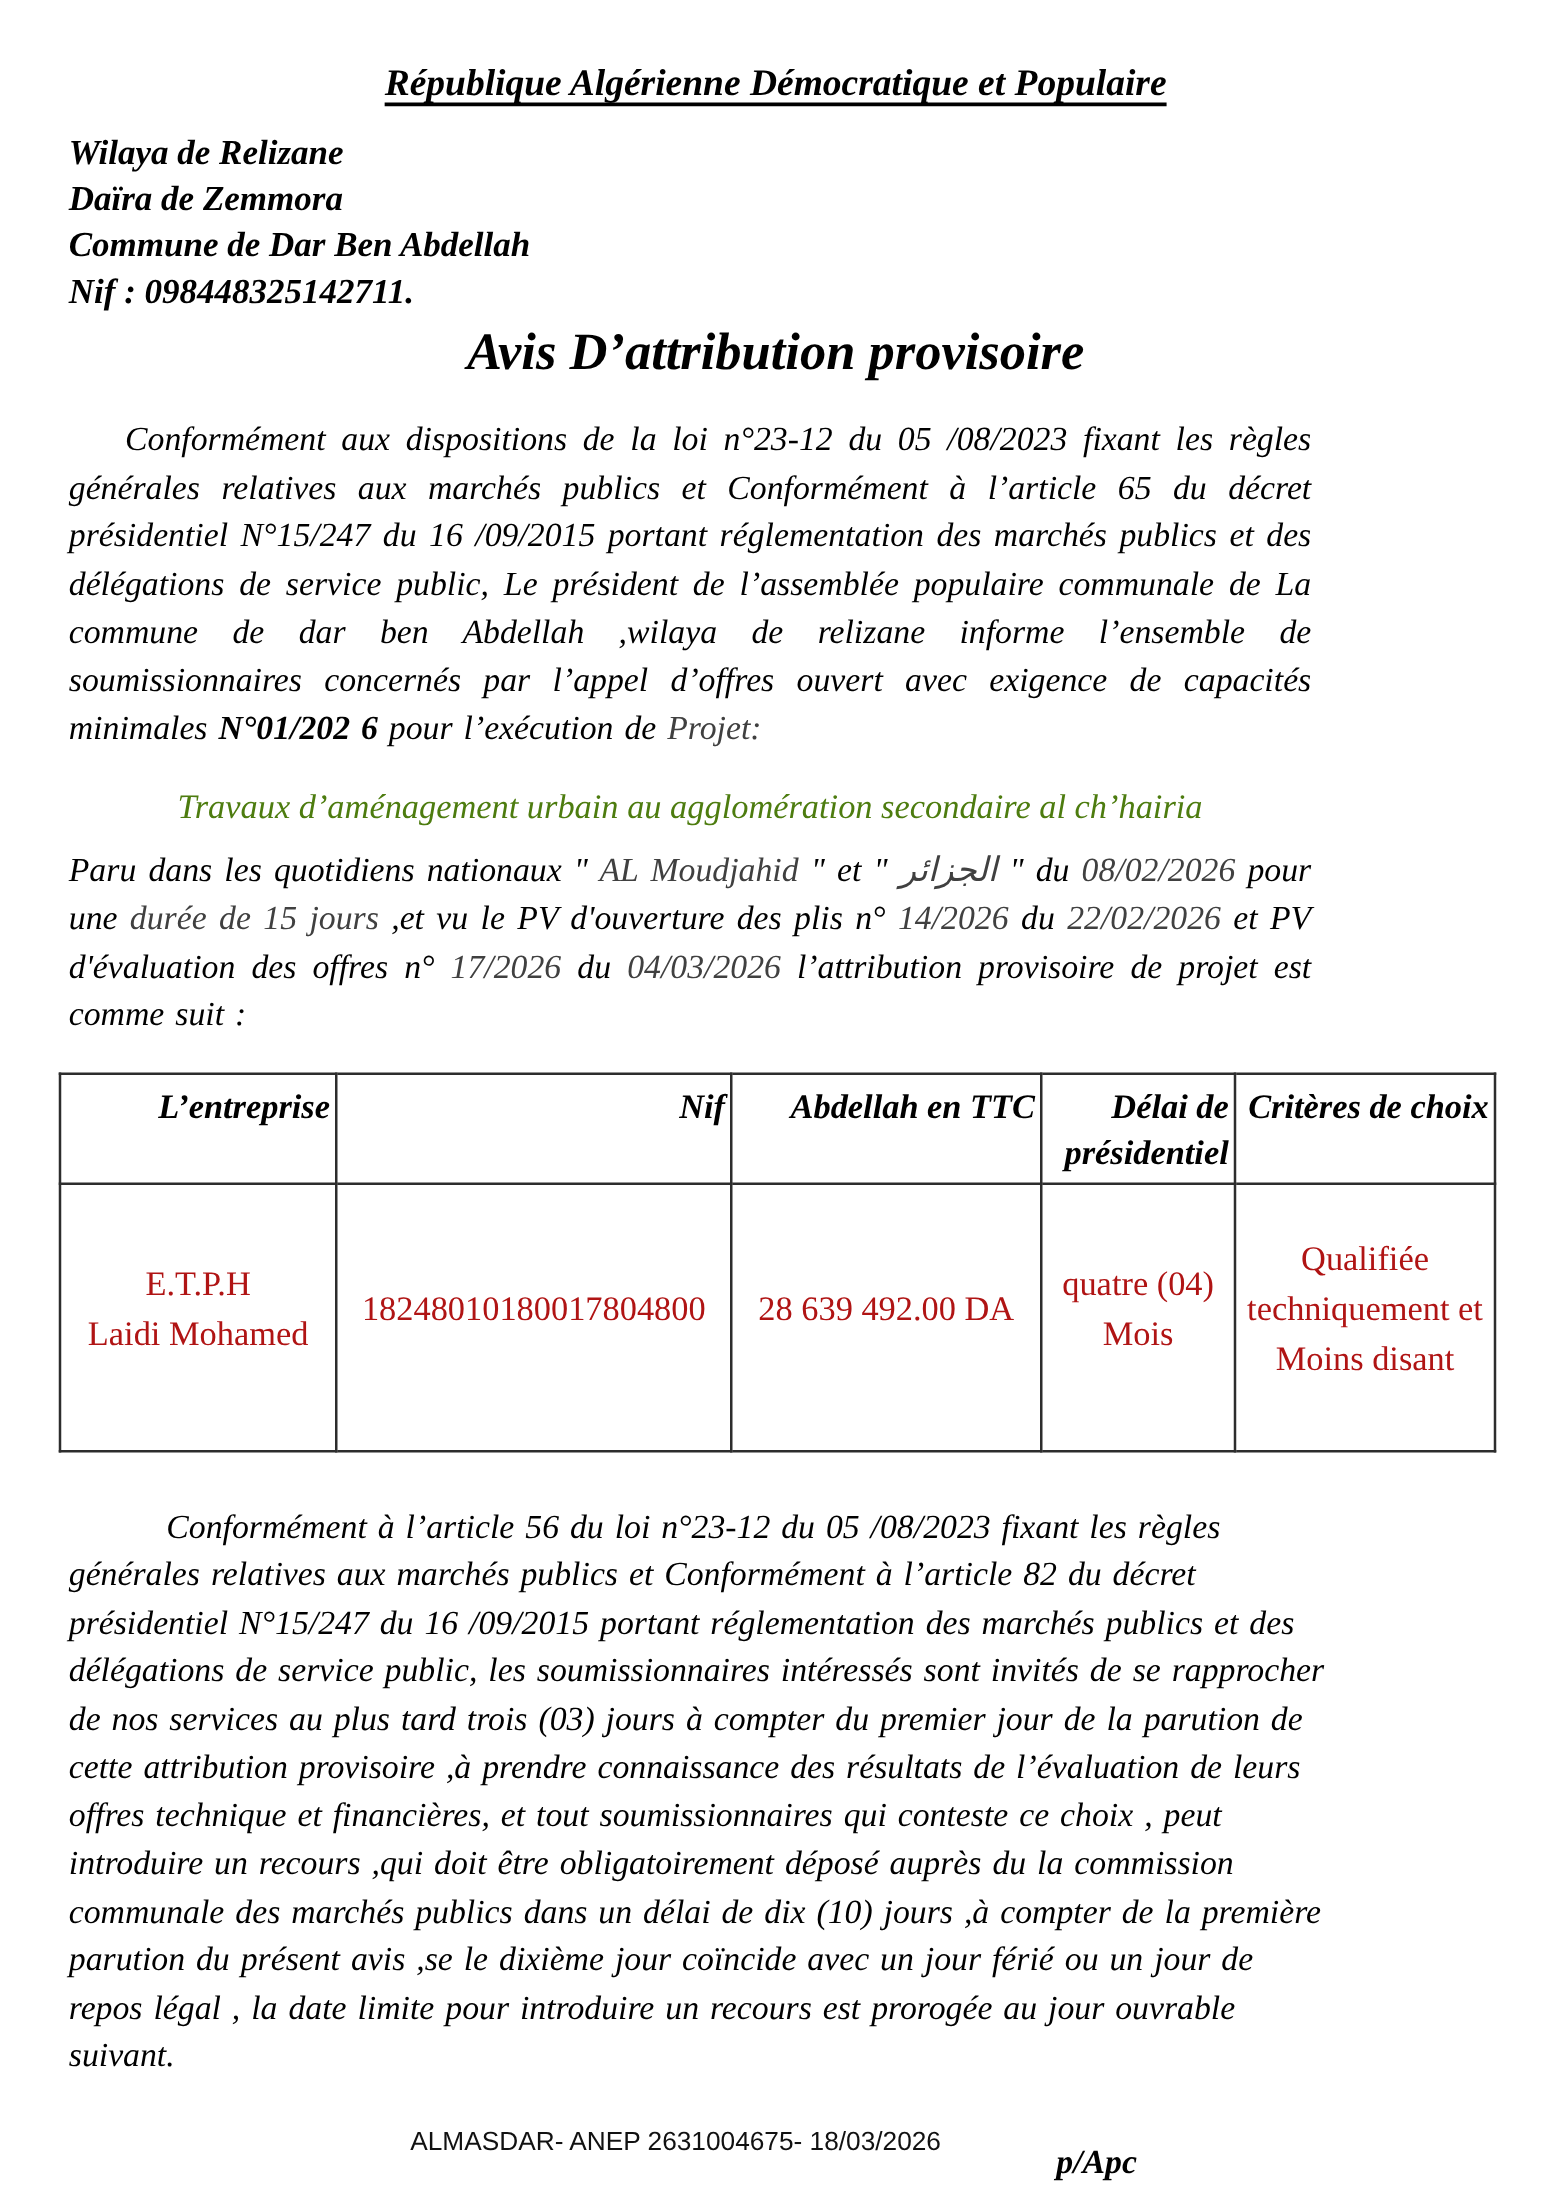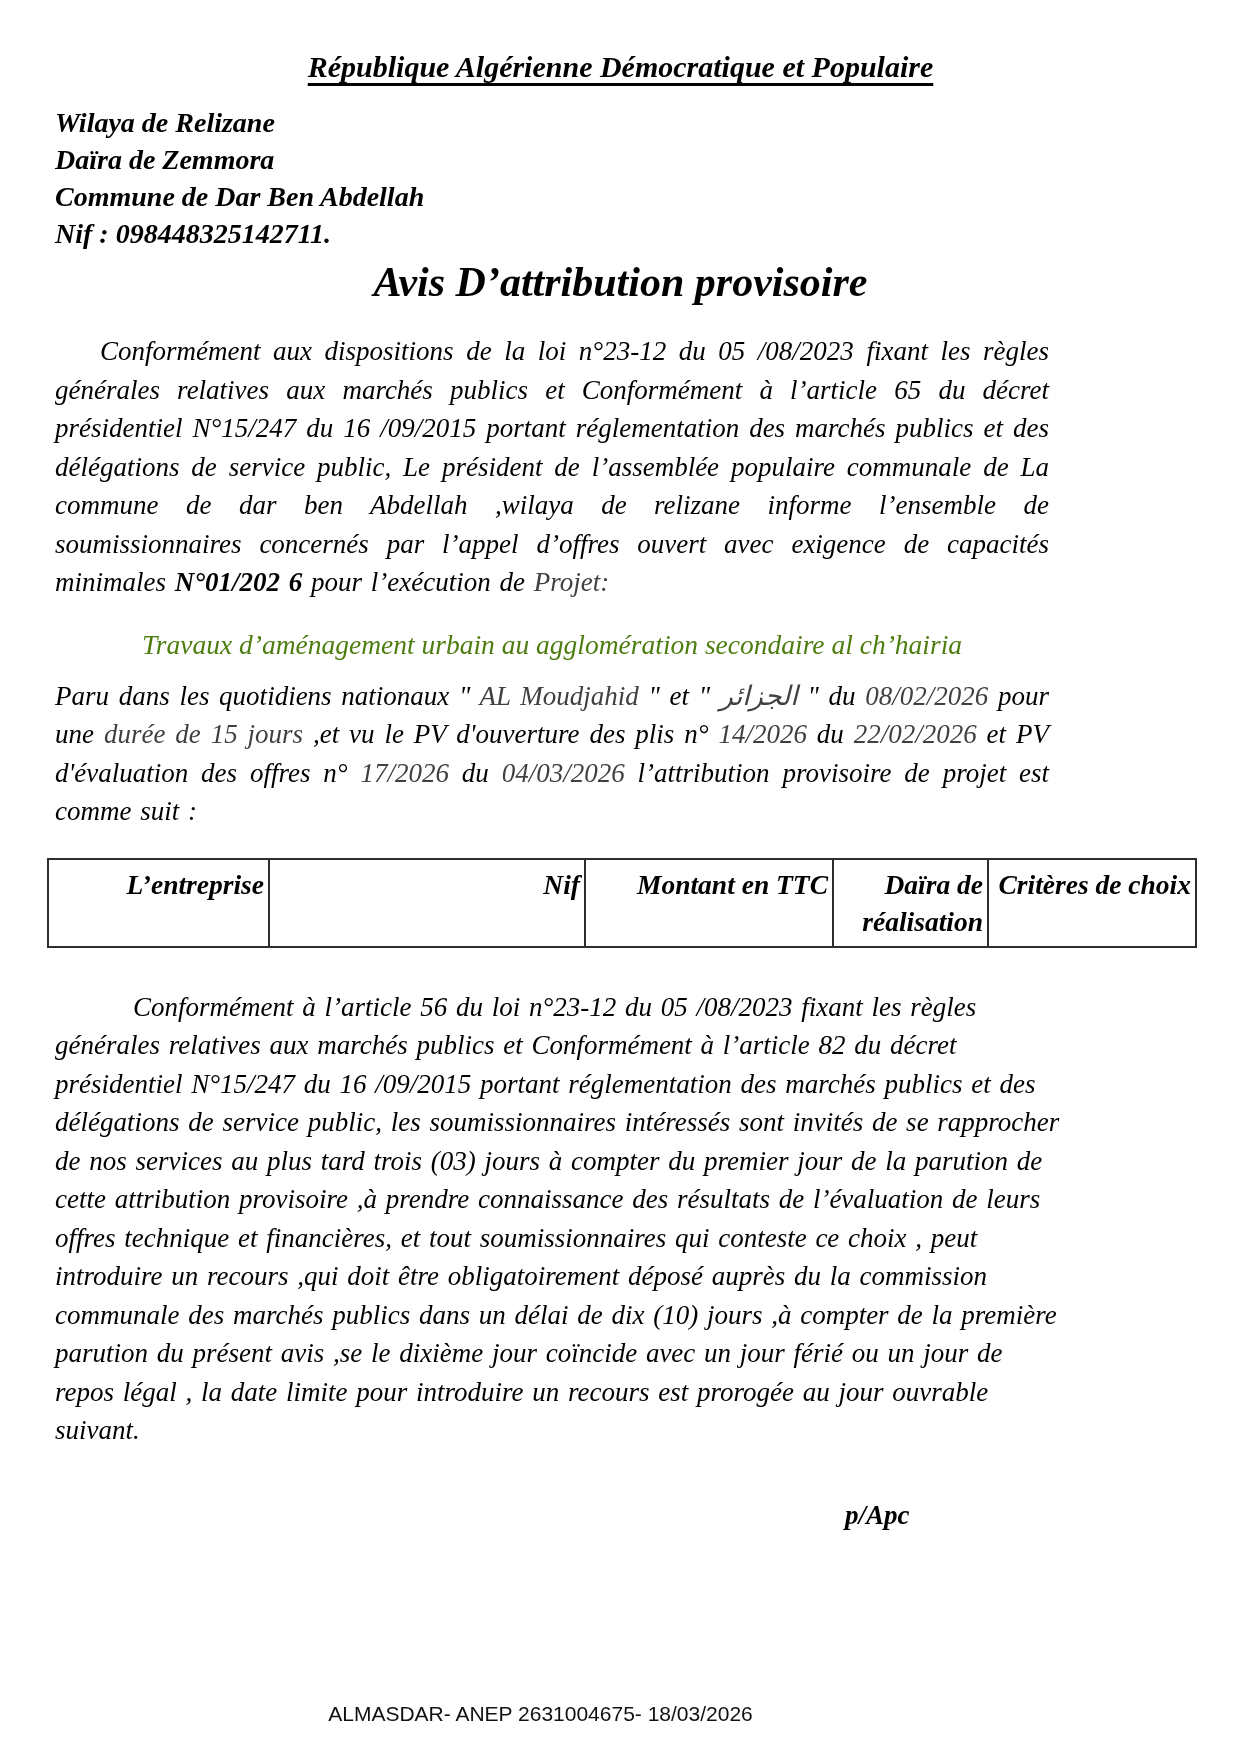--- a/index.html
+++ b/index.html
@@ -76,23 +76,33 @@
     <col class="col1">
       <col class="col2">
       <col class="col3">
       <col class="col4">
       <col class="col5">
   </colgroup>
   <tbody>
       <tr>
     <th>L’entreprise</th>
     <th>Nif</th>
-    <th>Montant en TTC</th>
-    <th>Daïra de réalisation</th>
+    <th>Abdellah en TTC</th>
+    <th>Délai de présidentiel</th>
     <th>Critères de choix</th>
+  </tr>
+  <tr>
+    <td>
+      <div>E.T.P.H</div>
+      <div>Laidi Mohamed</div>
+    </td>
+    <td>18248010180017804800</td>
+    <td>28 639 492.00 DA</td>
+    <td>quatre (04) Mois</td>
+    <td>Qualifiée techniquement et Moins disant</td>
   </tr>
 </tbody>
   </table>
 
 <p class="para p3"><span>Conformément à l’article 56  du loi n°23-12 du 05 /08/2023 fixant les règles générales relatives aux marchés publics  et  Conformément à l’article 82 du décret présidentiel N°15/247 du 16 /09/2015 portant réglementation des marchés publics et des délégations de service public, les soumissionnaires intéressés sont invités de se rapprocher de nos services au plus tard trois (03) jours à compter du premier jour de la parution de cette attribution provisoire ,à prendre connaissance des résultats de l’évaluation de leurs offres technique et financières, et tout soumissionnaires qui conteste ce choix , peut introduire un recours ,qui doit être obligatoirement déposé auprès du la commission communale des marchés publics dans un délai de dix (10) jours ,à compter de la première parution du présent avis ,se le dixième jour coïncide avec un jour férié ou un jour de repos légal , la date limite pour introduire un recours est prorogée au jour ouvrable suivant.</span></p>
 
 <div class="sign">p/Apc</div>
 
 <div class="footer">ALMASDAR- ANEP 2631004675- 18/03/2026</div>
 

